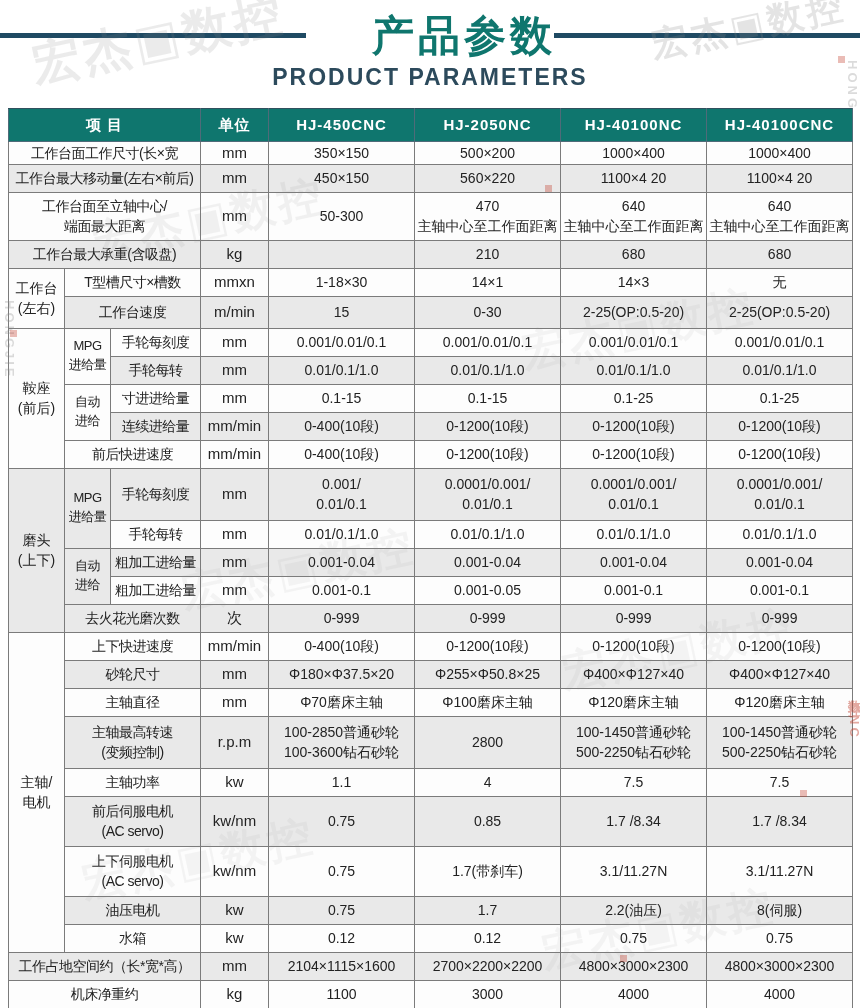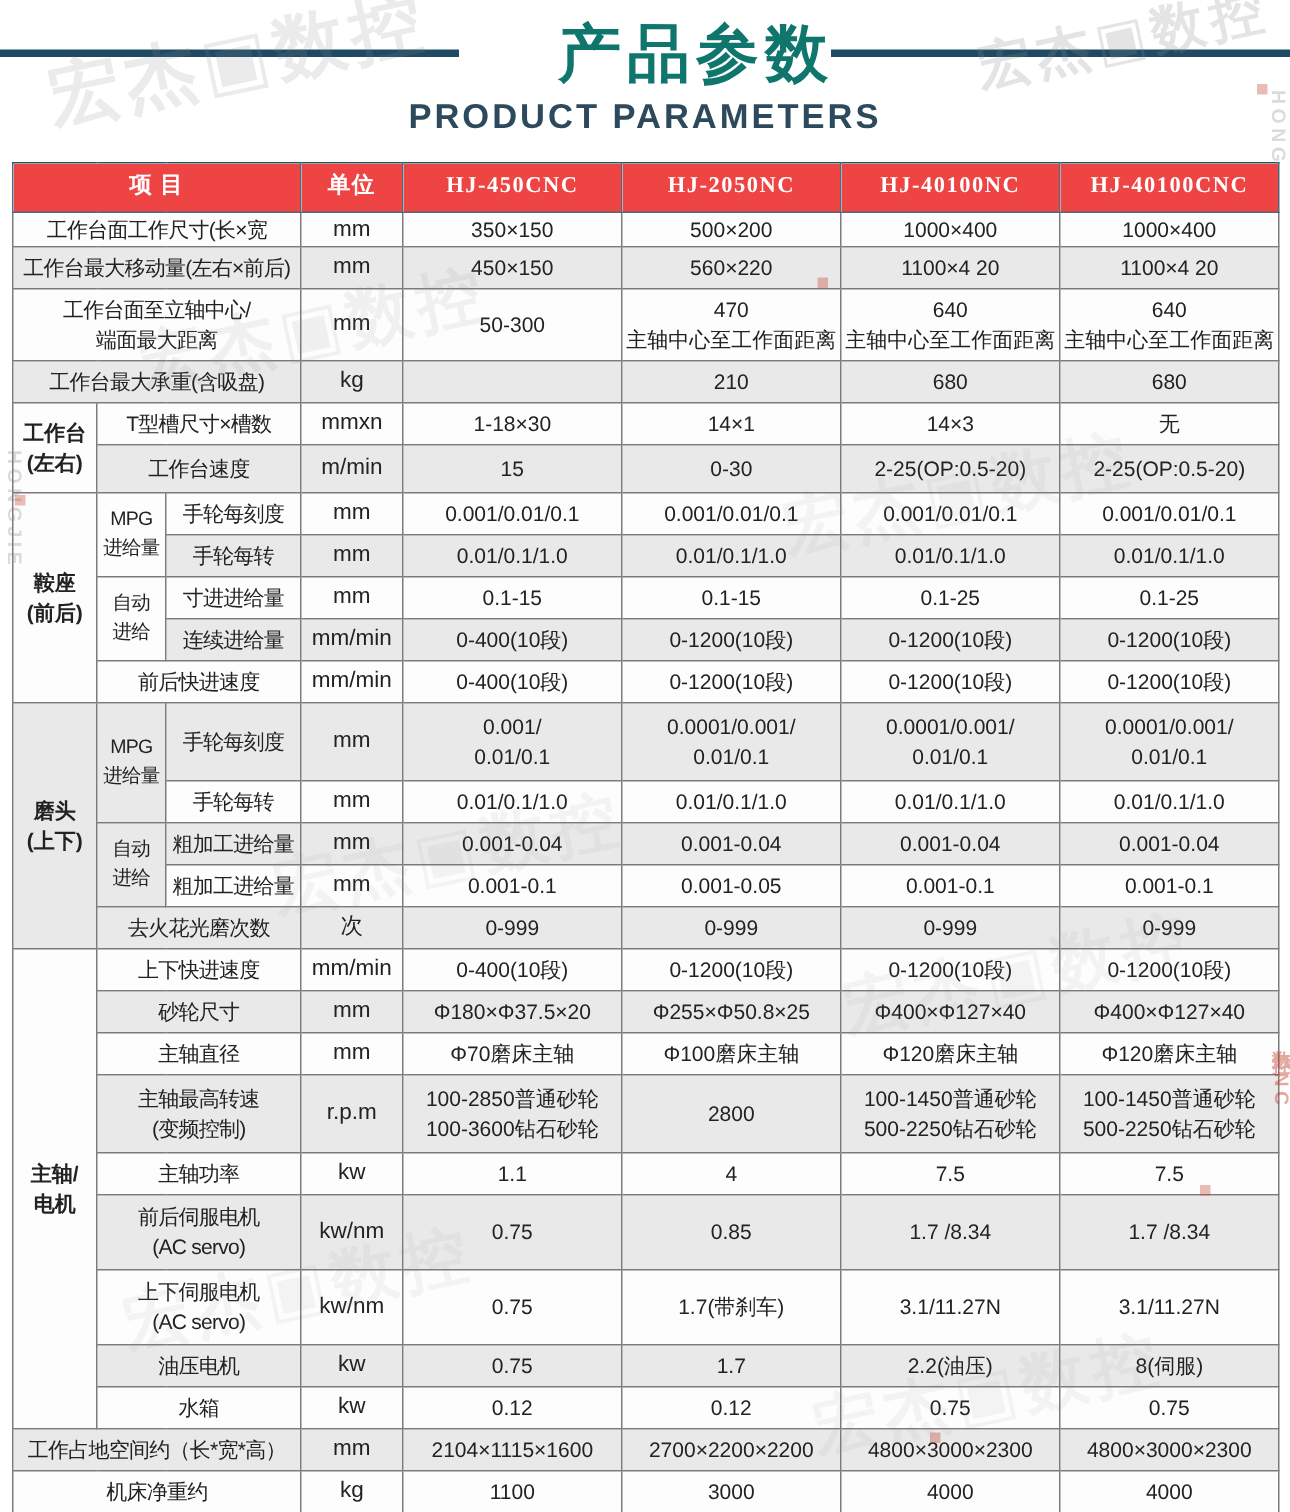--- a/index.html
+++ b/index.html
@@ -28,28 +28,27 @@
     border-collapse:collapse;table-layout:fixed;
     font-size:15px;
   }
   .spec-table td,.spec-table th{
     border:1px solid #7b7b7b;
     text-align:center;vertical-align:middle;
     padding:0 2px;overflow:hidden;
     white-space:pre-line;line-height:1.45;
   }
   .spec-table th{
-    background:#ef4444;color:#fff;font-weight:bold;font-size:15px;
+    background:#0f766e;color:#fff;font-weight:bold;font-size:15px;
     border-color:#4f6b79;border-top-color:#31505e;height:32px;
     letter-spacing:1px;
-    font-family:Liberation Serif, serif;
   }
   .row-even td{background:#e9e9e9;}
   .row-odd td{background:#fdfdfd;}
-  td.grp{font-size:14px;letter-spacing:0;font-weight:bold;}
+  td.grp{font-size:14px;letter-spacing:0;}
   td.sub{font-size:13px;letter-spacing:-0.5px;}
   td.lbl{font-size:14px;letter-spacing:-0.5px;}
   td.unit{font-size:15px;}
   td.val{font-size:14px;}
   
   .wm-layer{position:absolute;left:0;top:0;width:860px;height:1008px;pointer-events:none;z-index:5;}
   .wm{
     position:absolute;font-weight:bold;color:#8a8a8a;white-space:nowrap;
     transform:rotate(-12deg);font-size:44px;letter-spacing:4px;
   }

